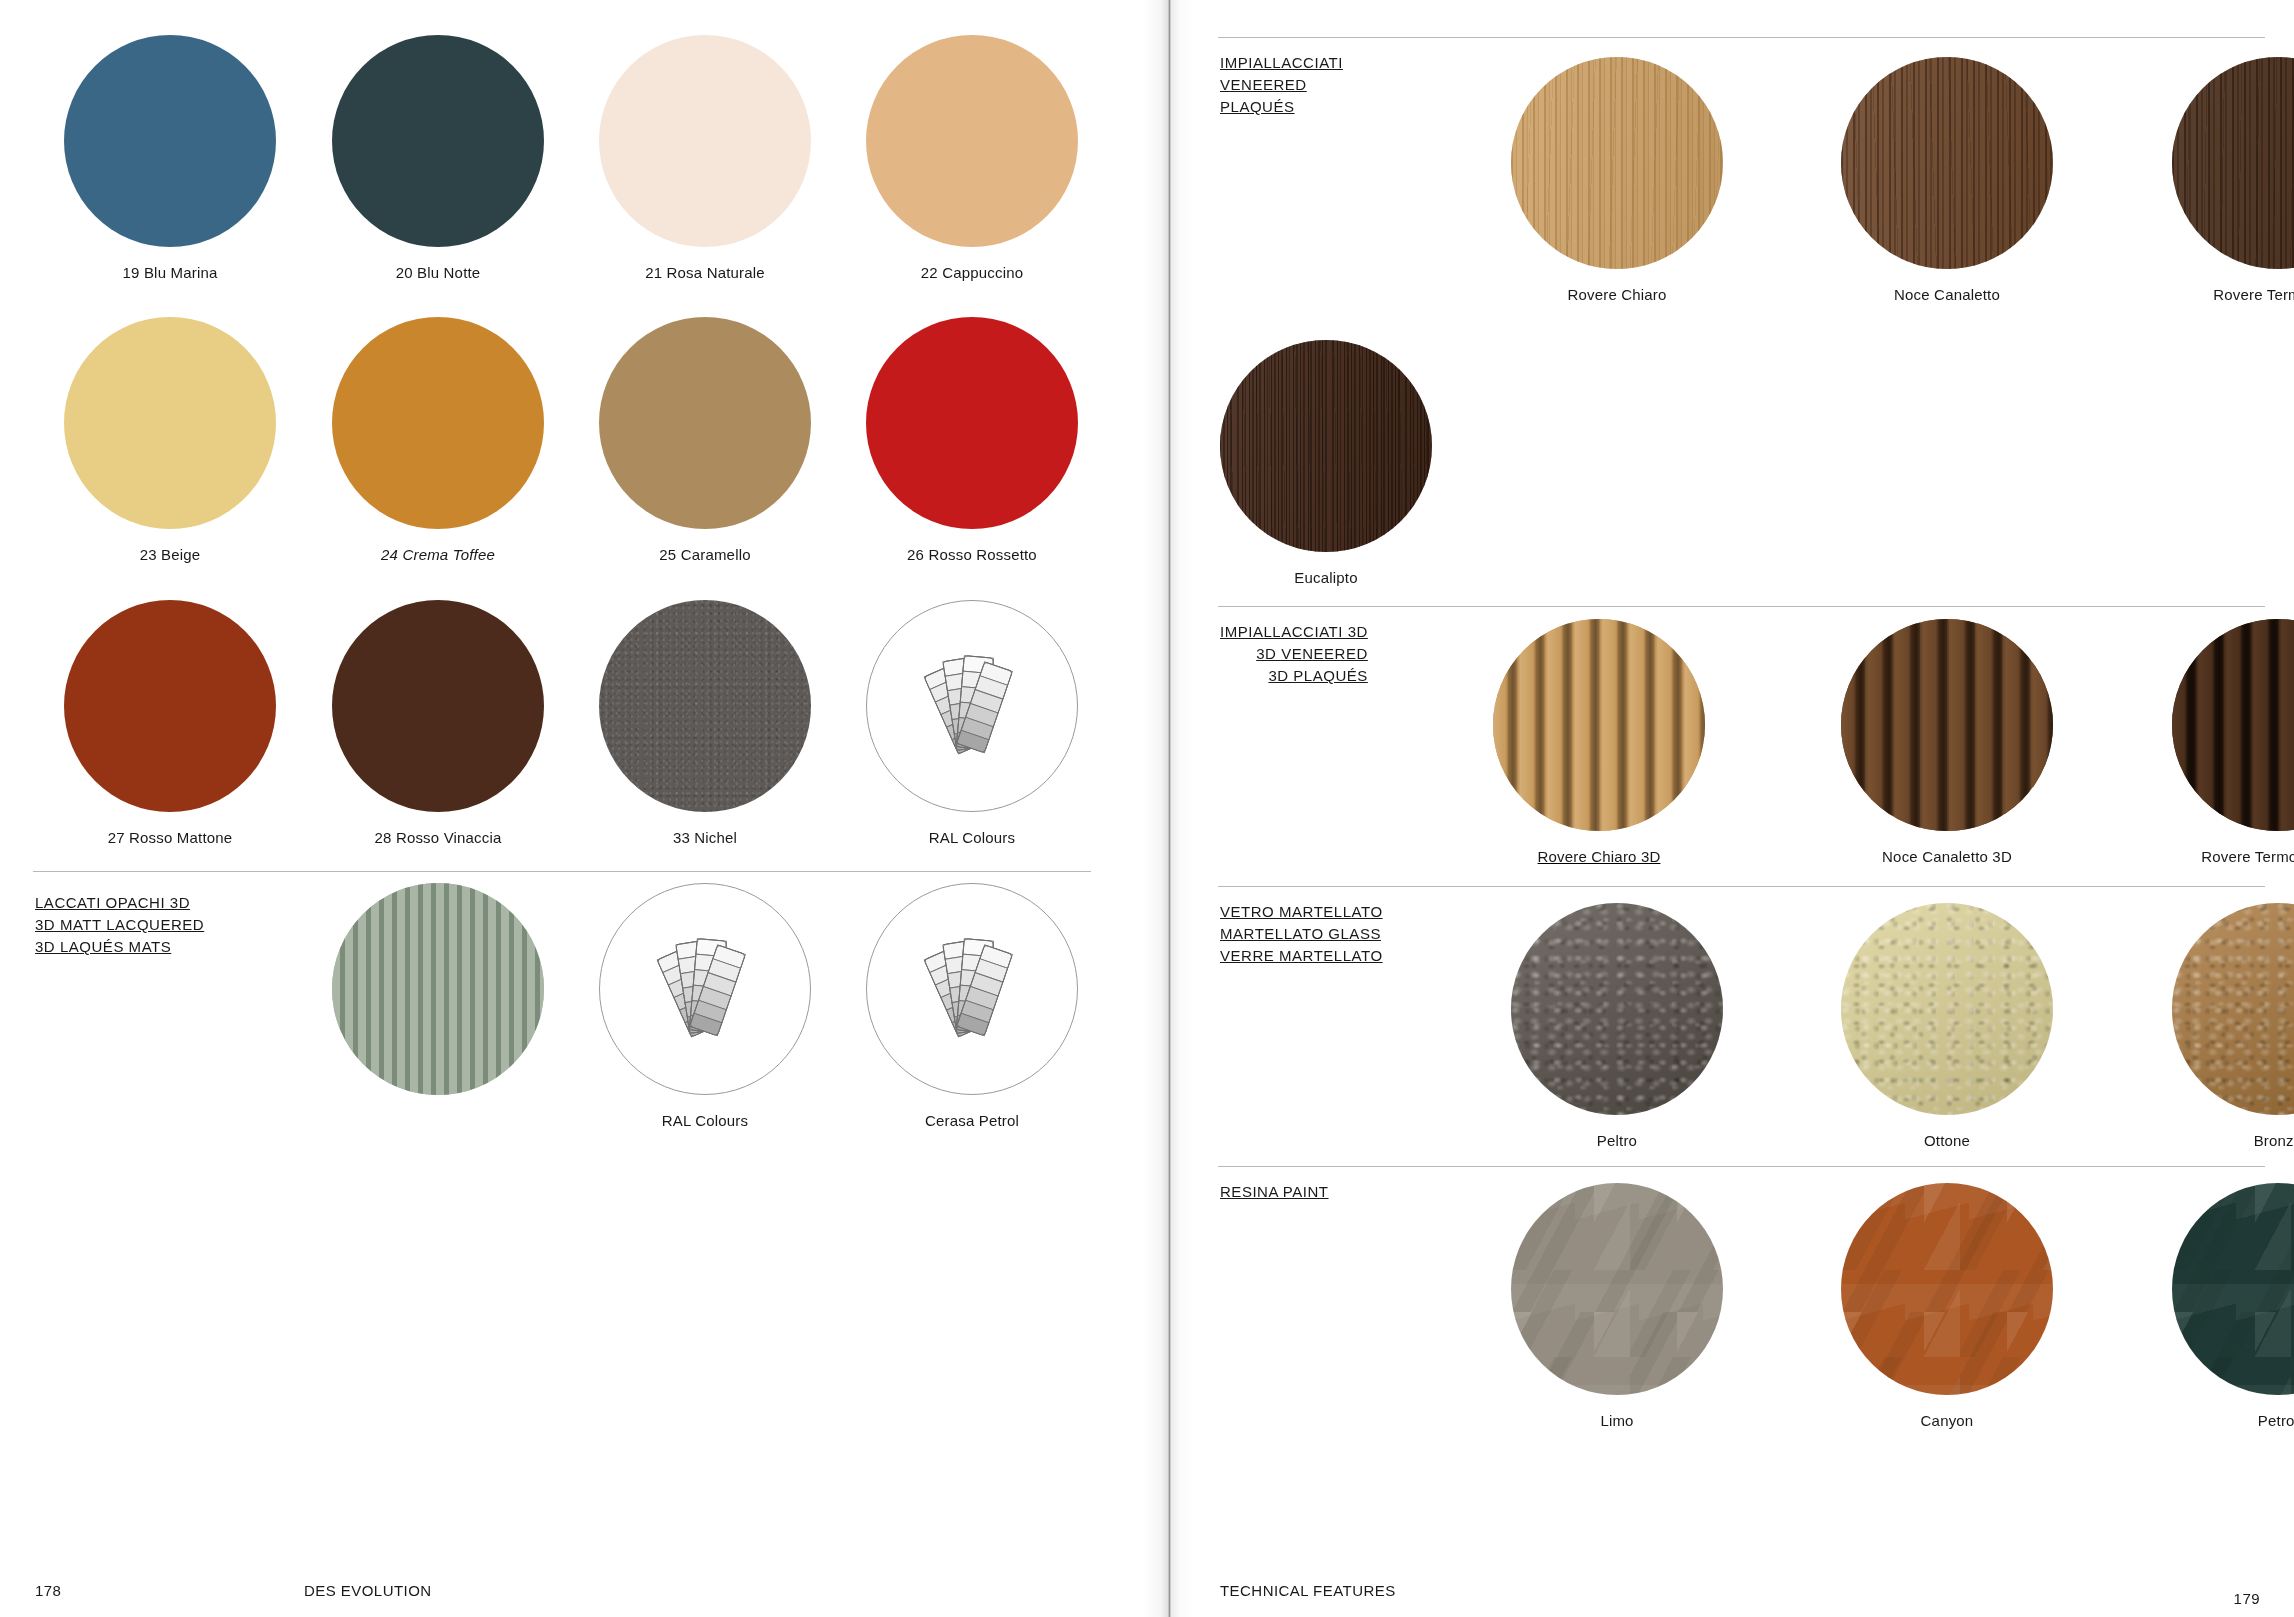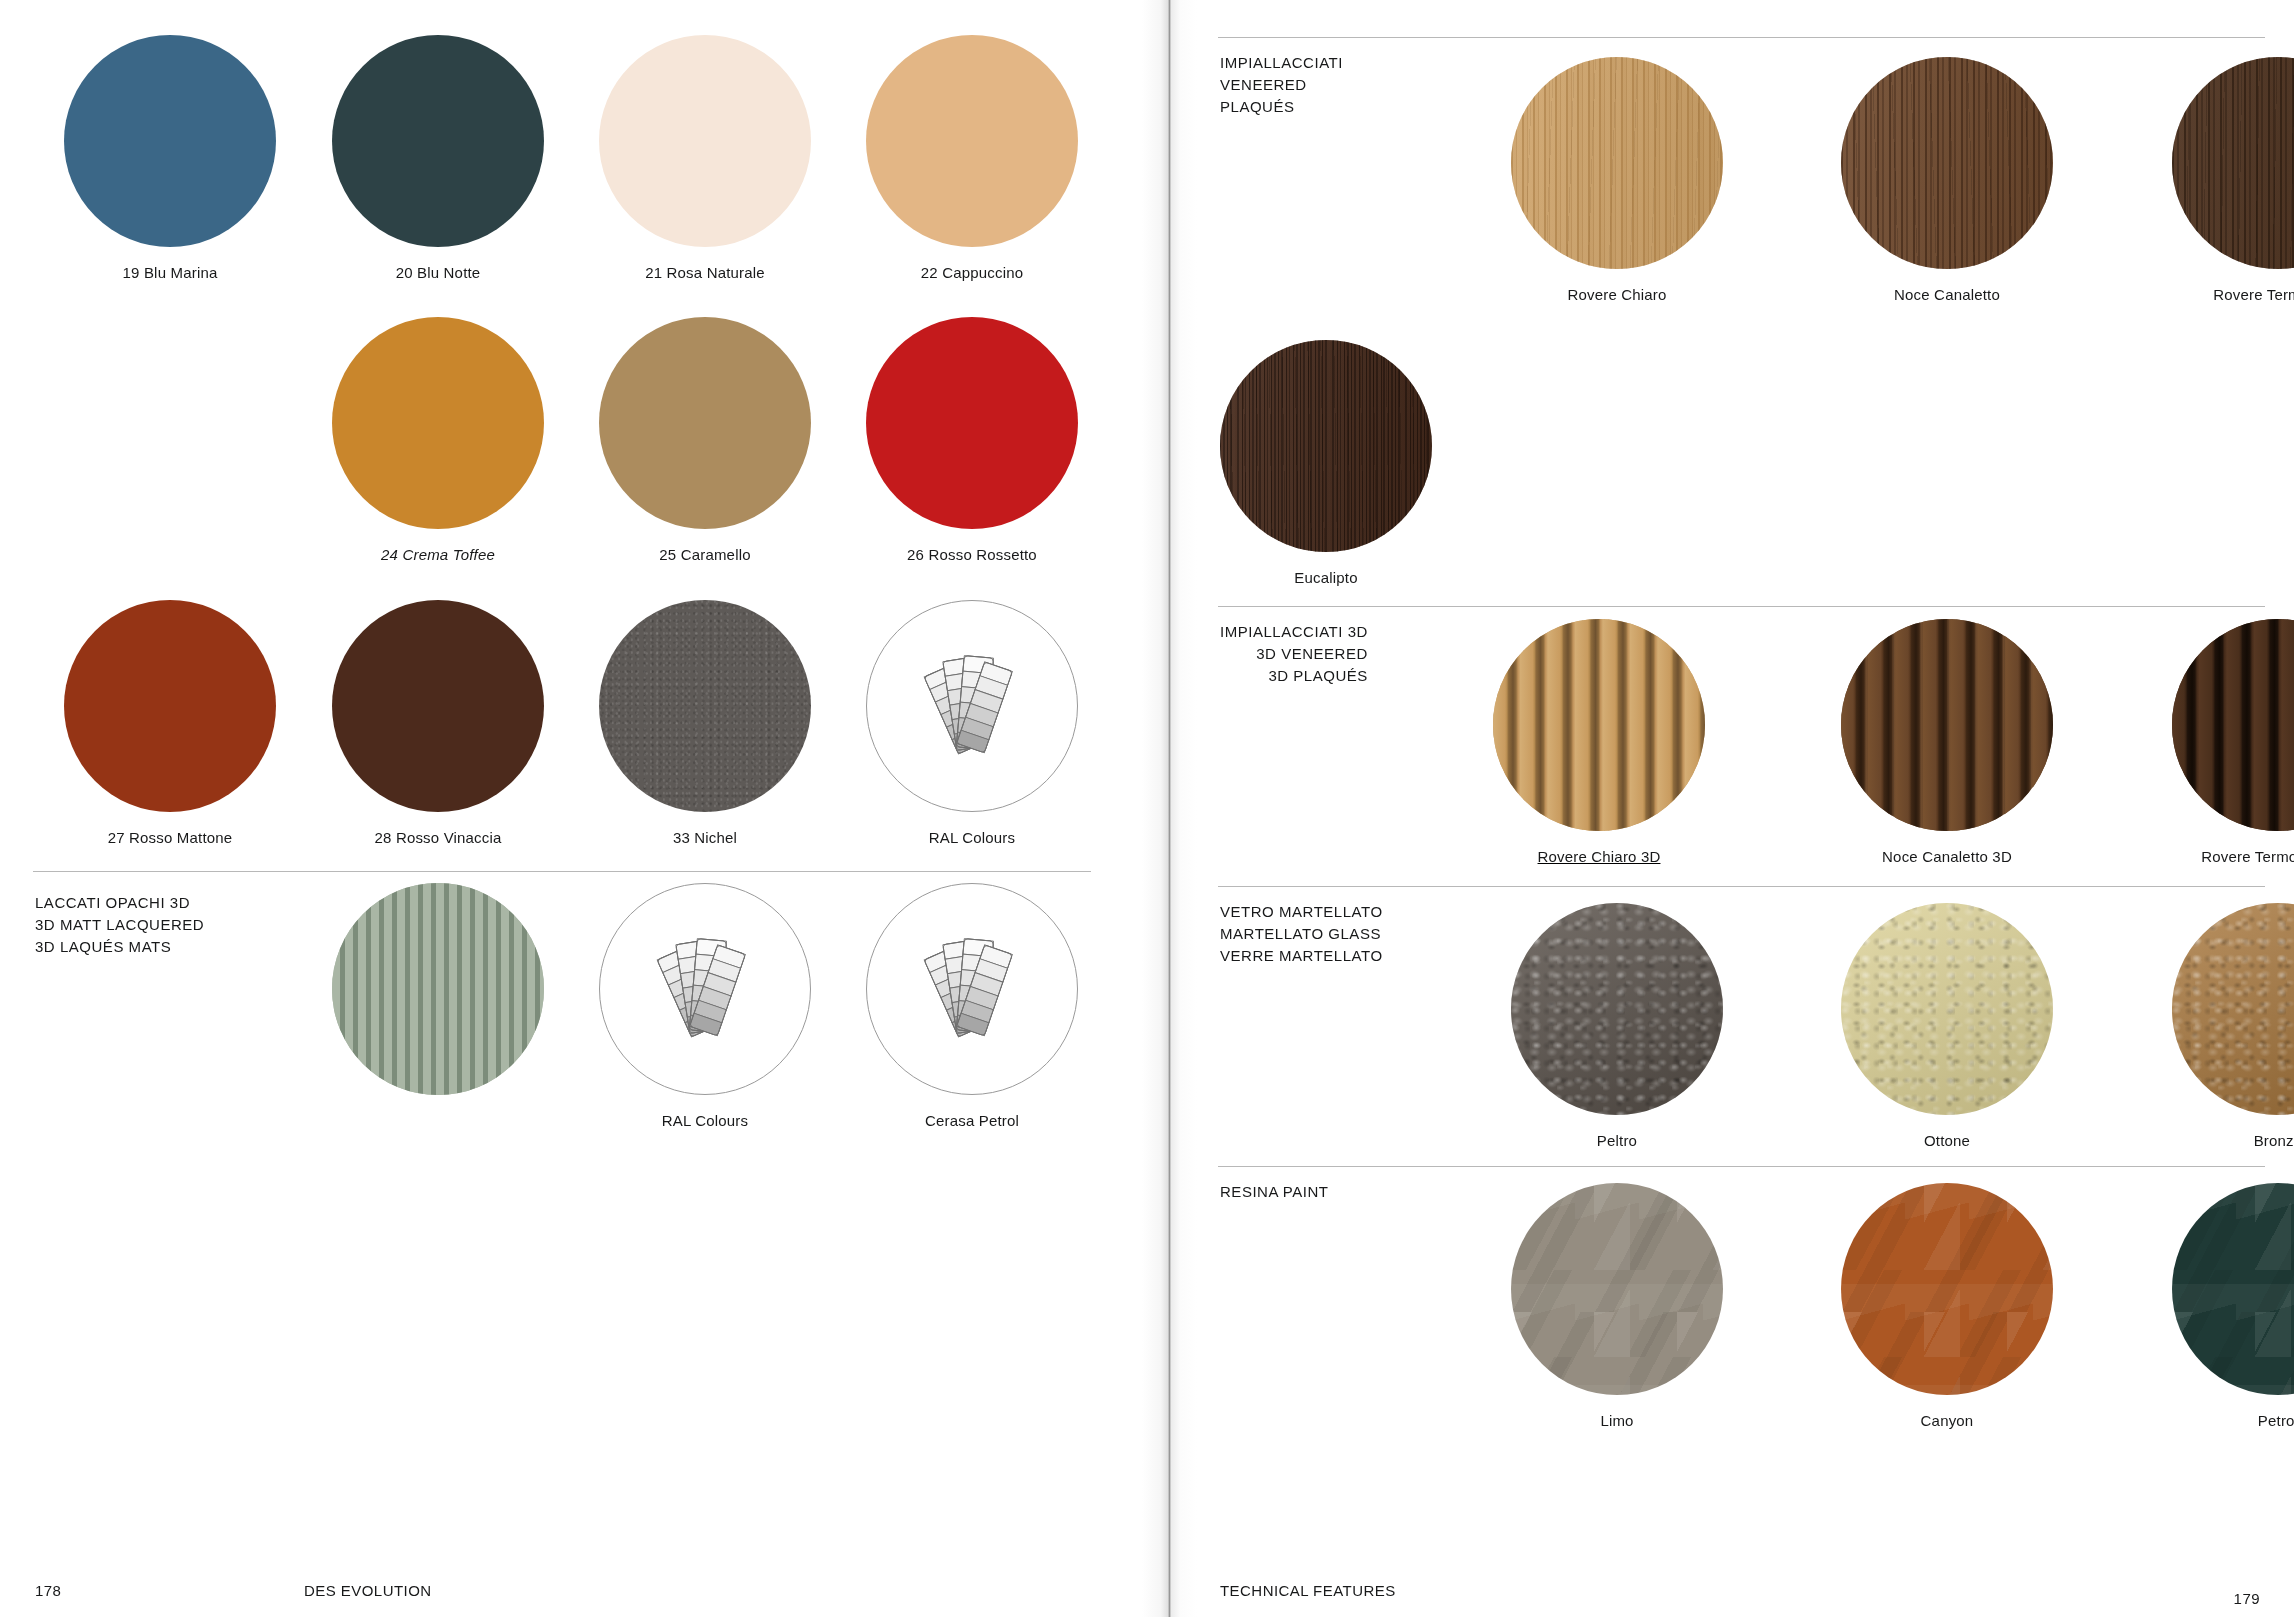--- a/index.html
+++ b/index.html
@@ -54,21 +54,21 @@
 
   
   .section-label {
     position: absolute;
     font-size: 15px;
     line-height: 22px;
     letter-spacing: 0.035em;
     color: #18191a;
     white-space: nowrap;
   }
-  .section-label div { display: block; }
+  .section-label div { display: block; text-decoration: underline; }
 
   
   .swatch {
     position: absolute;
     width: 212px;
     text-align: center;
   }
   .disc {
     width: 212px;
     height: 212px;
@@ -164,20 +164,24 @@
     </div>
     <div class="swatch" style="left:599px; top:35px;">
       <div class="disc" style="background:#f6e6d9;"></div>
       <div class="sw-label">21 Rosa Naturale</div>
     </div>
     <div class="swatch" style="left:866px; top:35px;">
       <div class="disc" style="background:#e3b685;"></div>
       <div class="sw-label">22 Cappuccino</div>
     </div>
 
+    <div class="swatch" style="left:64px;  top:317px;">
+      <div class="disc" style="background:#e8cd84;"></div>
+      <div class="sw-label">23 Beige</div>
+    </div>
     <div class="swatch" style="left:332px; top:317px;font-style:italic;">
       <div class="disc" style="background:#c9862c;"></div>
       <div class="sw-label">24 Crema Toffee</div>
     </div>
     <div class="swatch" style="left:599px; top:317px;">
       <div class="disc" style="background:#ac8c5e;"></div>
       <div class="sw-label">25 Caramello</div>
     </div>
     <div class="swatch" style="left:866px; top:317px;">
       <div class="disc" style="background:#c41a1c;"></div>

